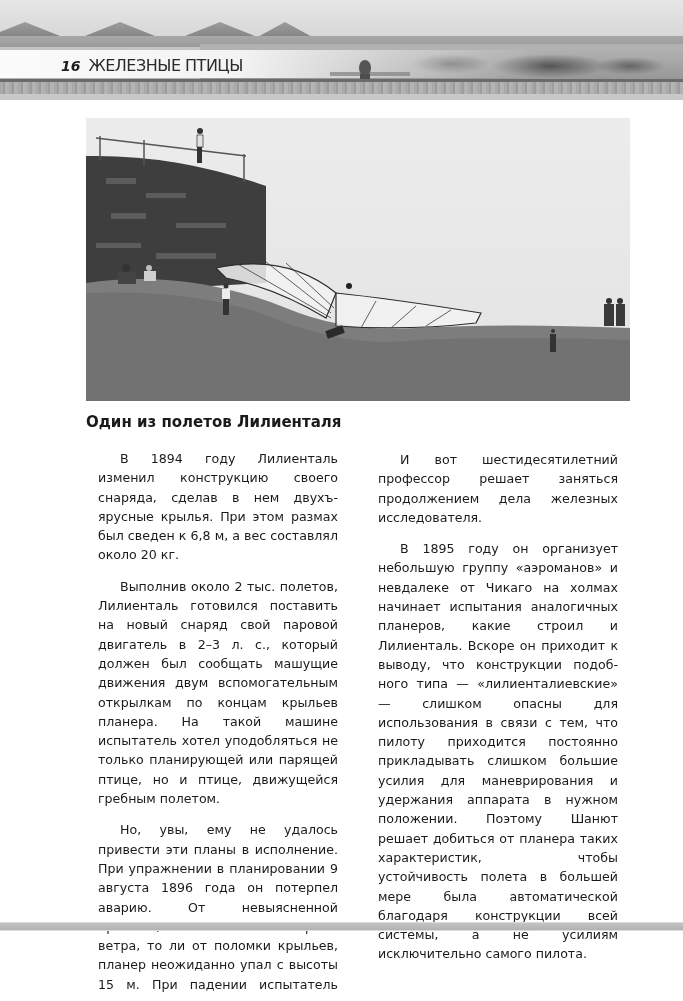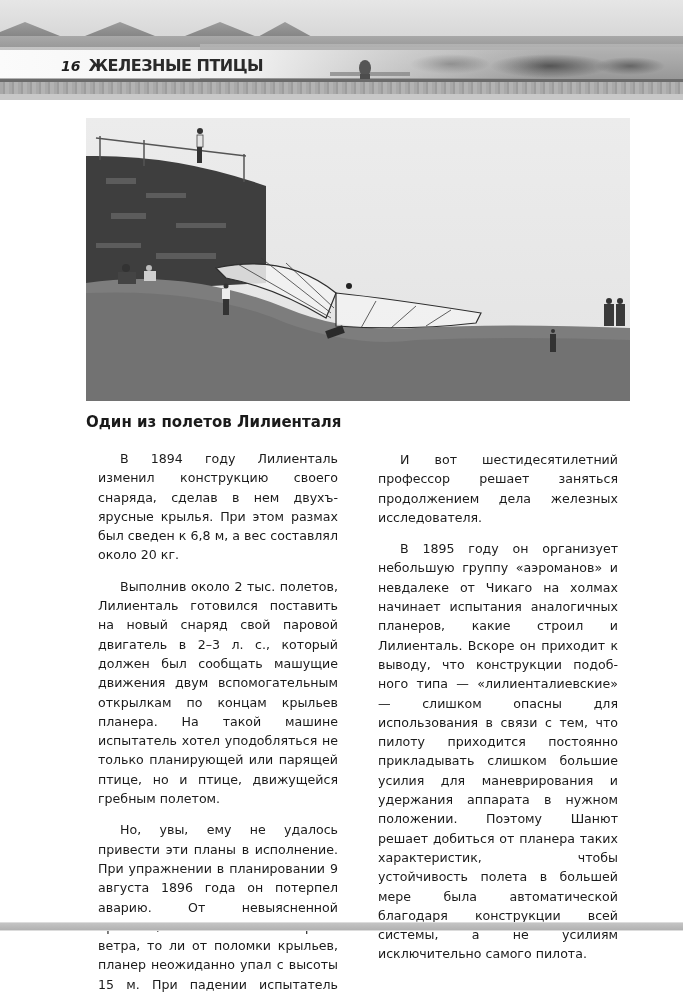--- a/index.html
+++ b/index.html
@@ -28,21 +28,21 @@
     opacity: 0.9; }
   .title-band { position: absolute; left: 0; top: 50px; width: 683px; height: 28px;
     background: linear-gradient(90deg, #fbfbfb 0%, #f3f3f3 35%, rgba(235,235,235,0.6) 55%, rgba(220,220,220,0.0) 80%); }
   .plane { position: absolute; left: 330px; top: 60px; width: 80px; height: 40px; }
   .dark-line { position: absolute; left: 0; top: 79px; width: 683px; height: 3px; background: #6b6b6b; }
   .ground { position: absolute; left: 0; top: 82px; width: 683px; height: 13px;
     background: repeating-linear-gradient(90deg, #a9a9a9 0 3px, #9d9d9d 3px 5px, #b3b3b3 5px 9px); }
   .bottom-strip { position: absolute; left: 0; top: 94px; width: 683px; height: 6px; background: #c8c8c8; }
   .running-head { position: absolute; left: 61px; top: 56px; display: flex; align-items: baseline; gap: 8px; justify-content: space-between; }
   .page-num { font-family: "DejaVu Sans", sans-serif; font-weight: bold; font-style: italic; font-size: 14px; color: #1e1e1e; }
-  .chapter-title { font-family: "DejaVu Sans", sans-serif; font-size: 16px; color: #2a2a2a; letter-spacing: -0.5px; font-weight: bold; }
+  .chapter-title { font-family: "DejaVu Sans", sans-serif; font-size: 16px; color: #2a2a2a; letter-spacing: -0.5px; }
 
   
   .photo { position: absolute; left: 86px; top: 118px; width: 544px; height: 283px; overflow: hidden;
     background: linear-gradient(#ececec, #e3e3e3); }
   .photo svg { position: absolute; left: 0; top: 0; }
 
   .caption { position: absolute; left: 86px; top: 413px; font-size: 15px; font-weight: bold; color: #1a1a1a; }
 
   
   .col { position: absolute; top: 437px; width: 264px; font-size: 12.6px; line-height: 19.3px; text-align: justify; }

